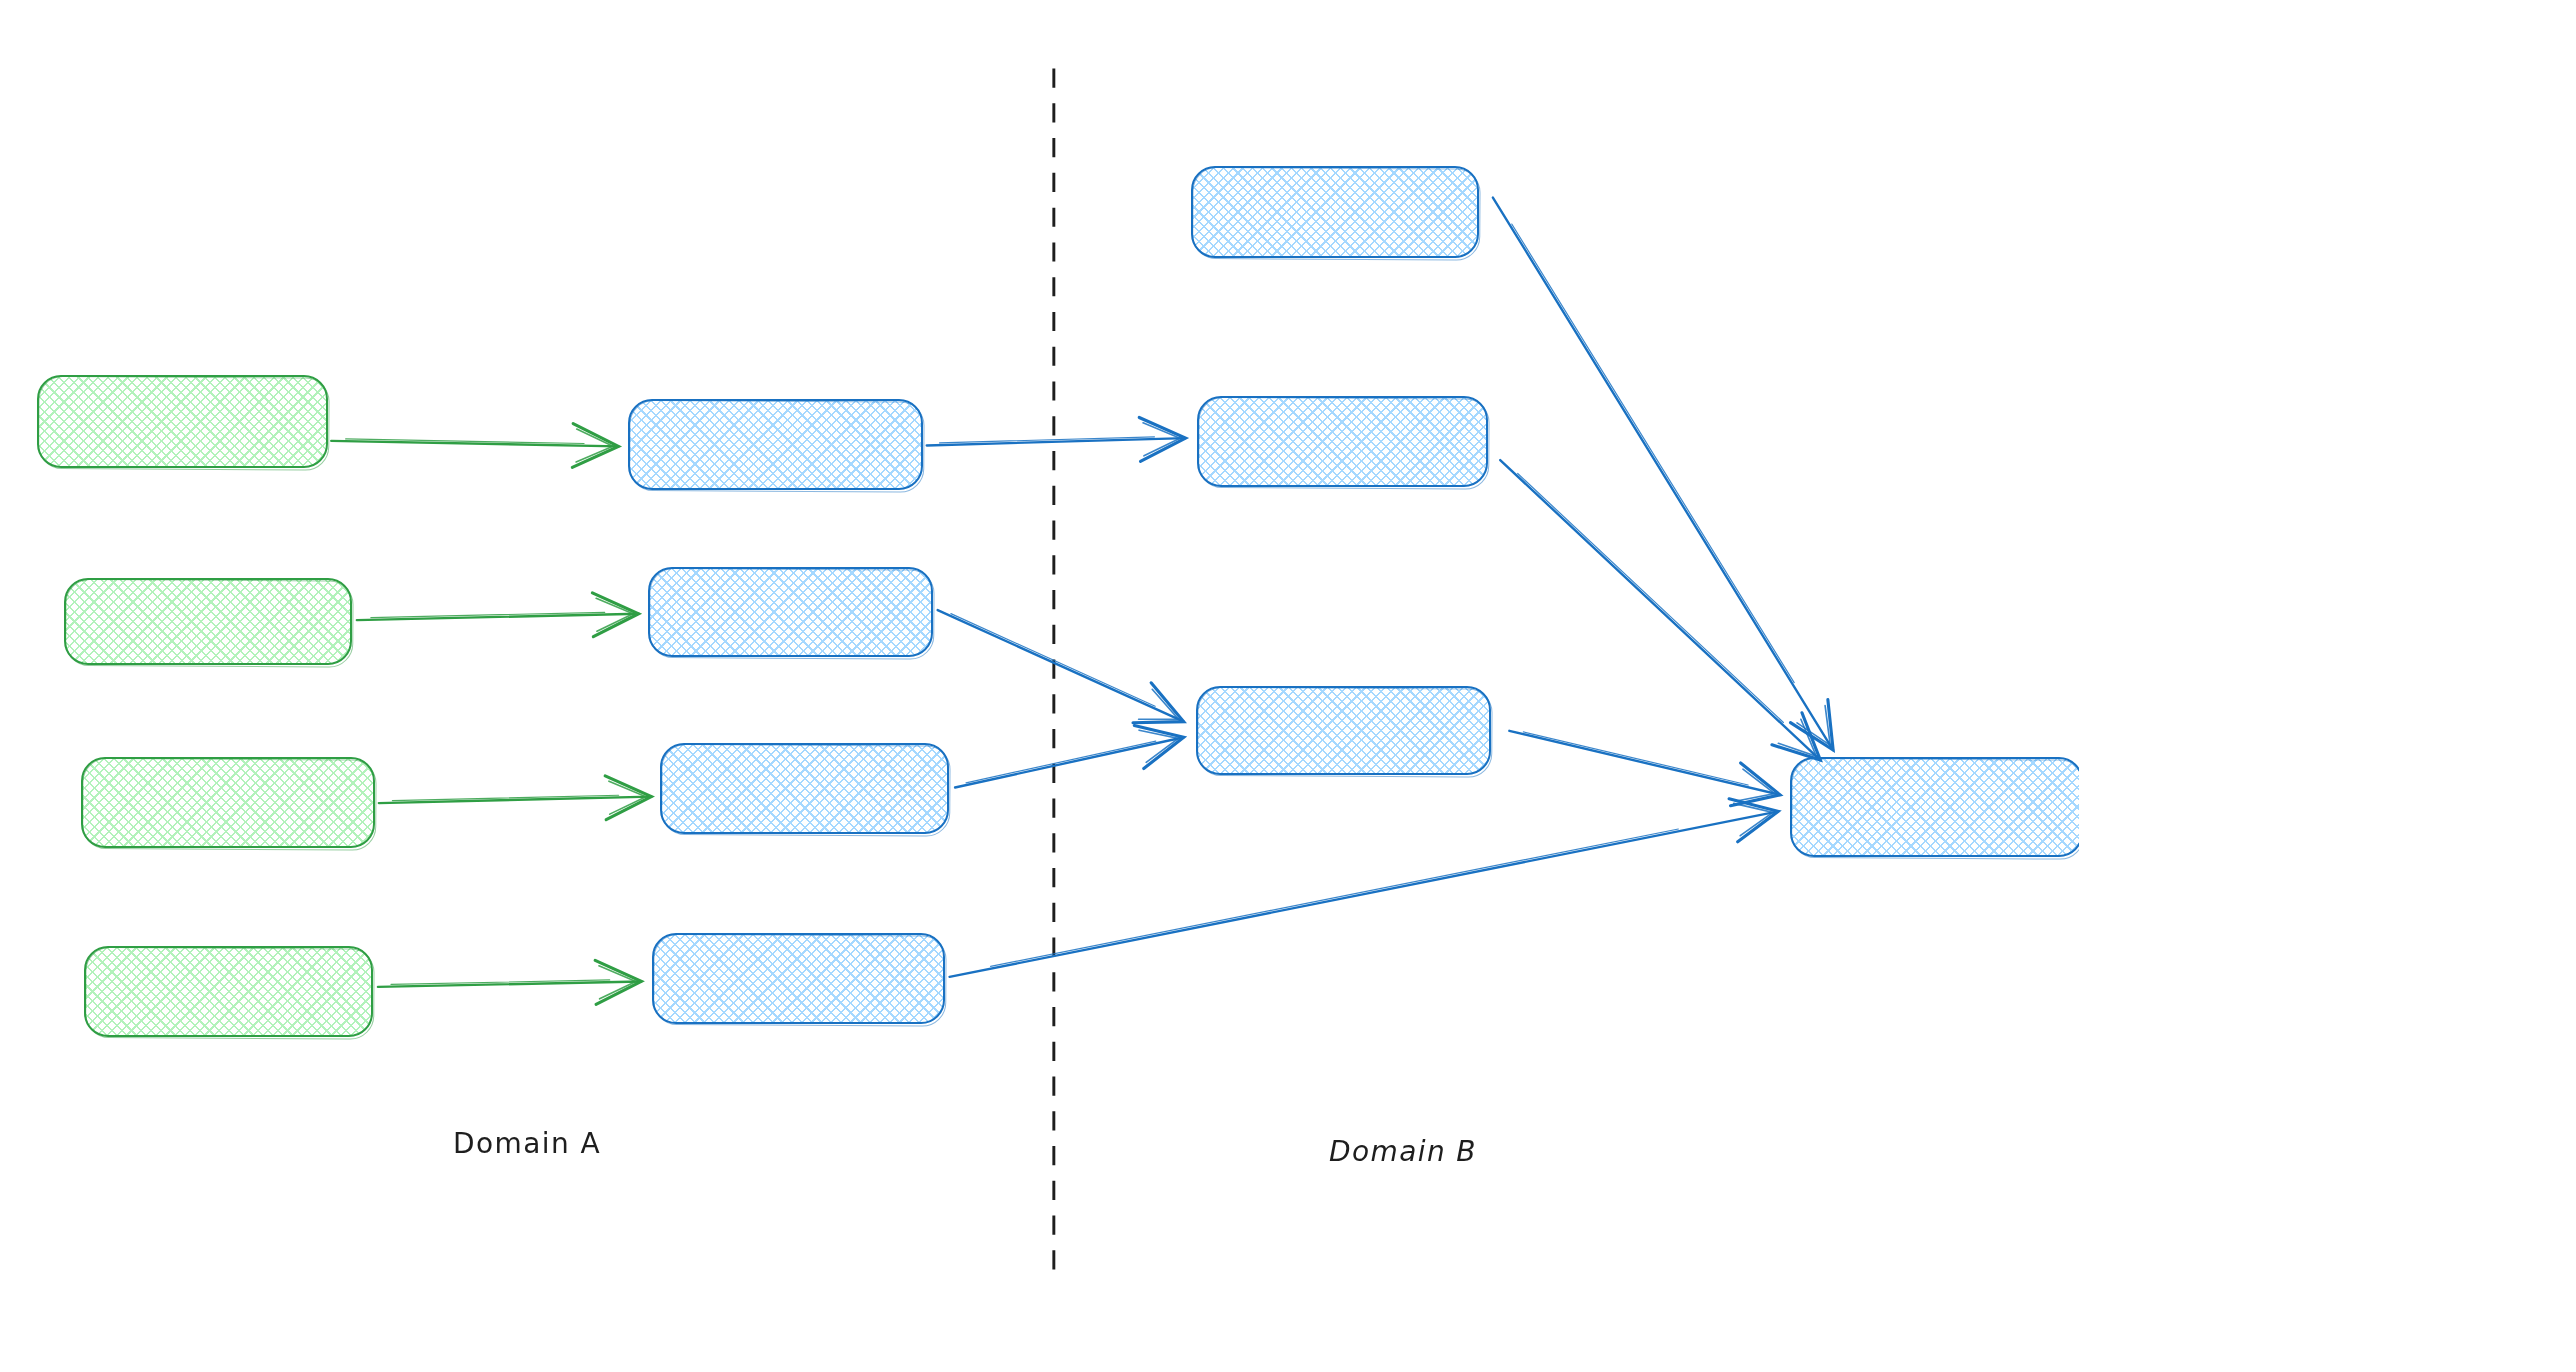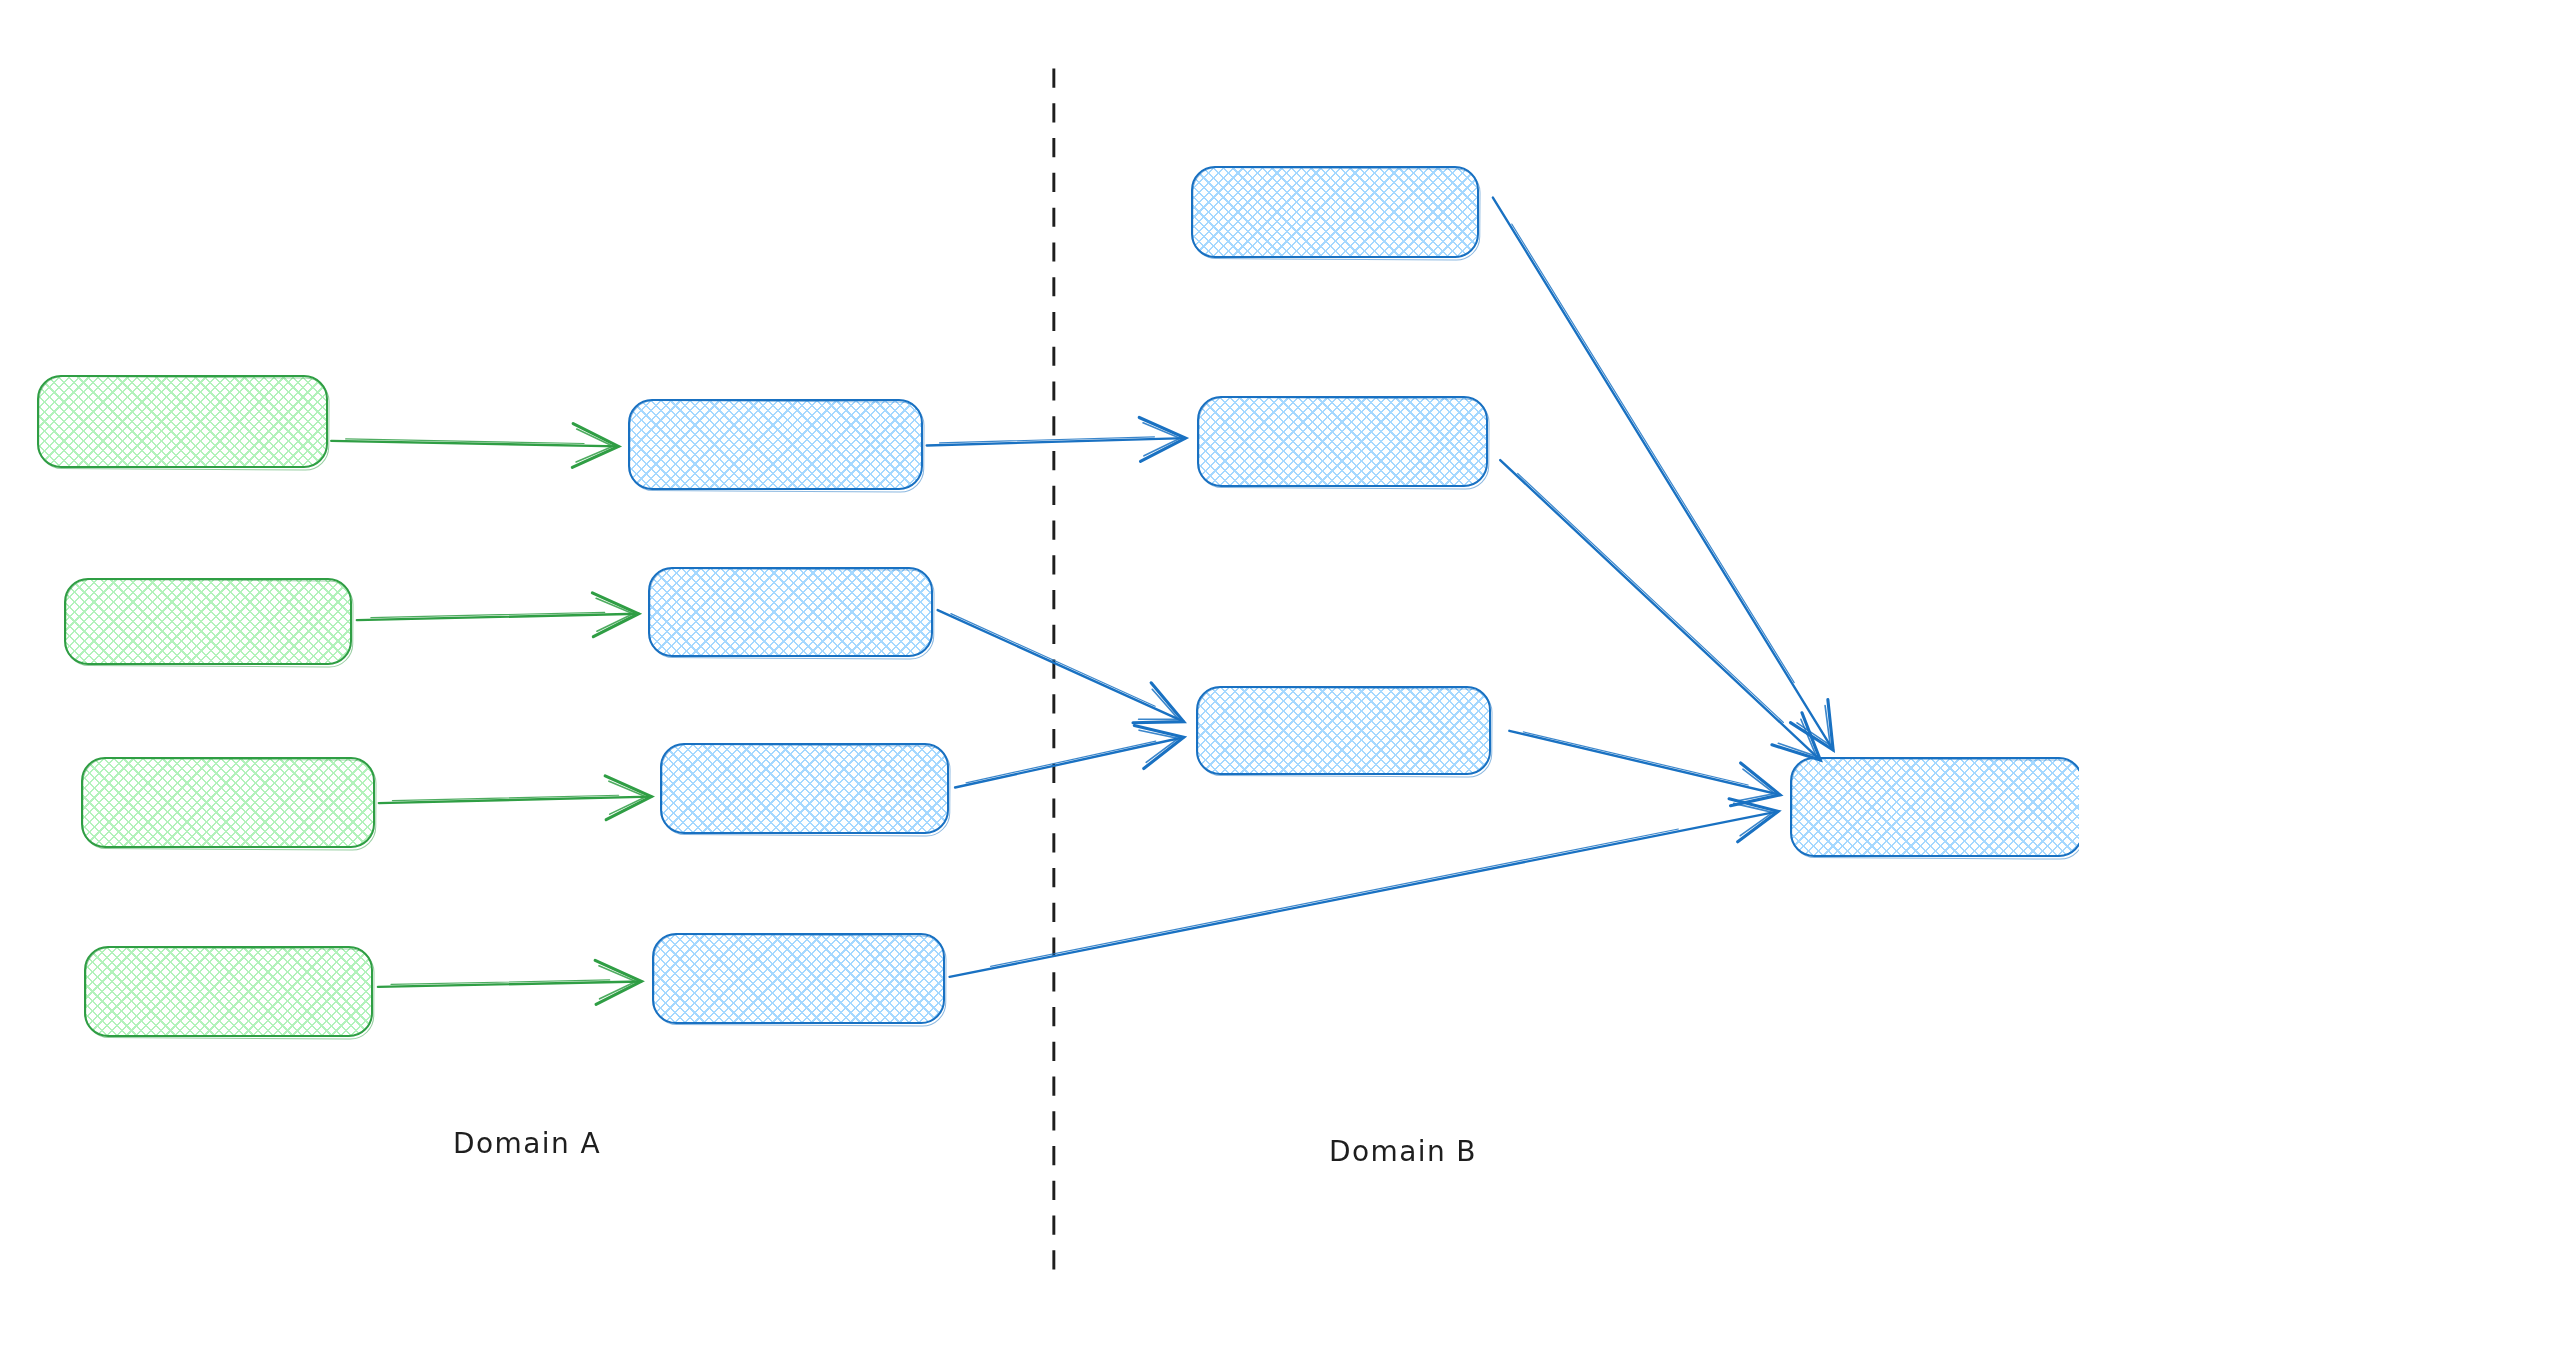--- a/index.html
+++ b/index.html
@@ -64,21 +64,21 @@
     position:absolute;
     transform:translateX(-50%);
     font-family: cursive, "DejaVu Sans", sans-serif;
     font-size:28px;
     font-weight:500;
     letter-spacing:1.4px;
     color:var(--ink);
     white-space:nowrap;
   }
   .label-domain-a{left:527px;top:1127px;}
-  .label-domain-b{left:1403px;top:1135px;}
+  .label-domain-b{left:1403px;top:1135px;font-style:italic;}
 </style>
 </head>
 <body>
 
 <div class="canvas">
 
   <div id="nodes-layer">
       <div class="node node--green" style="left: 37px; top: 375px; width: 291px; height: 93px;"></div>
       <div class="node node--green" style="left: 64px; top: 578px; width: 288px; height: 87px;"></div>
       <div class="node node--green" style="left: 81px; top: 757px; width: 294px; height: 91px;"></div>

